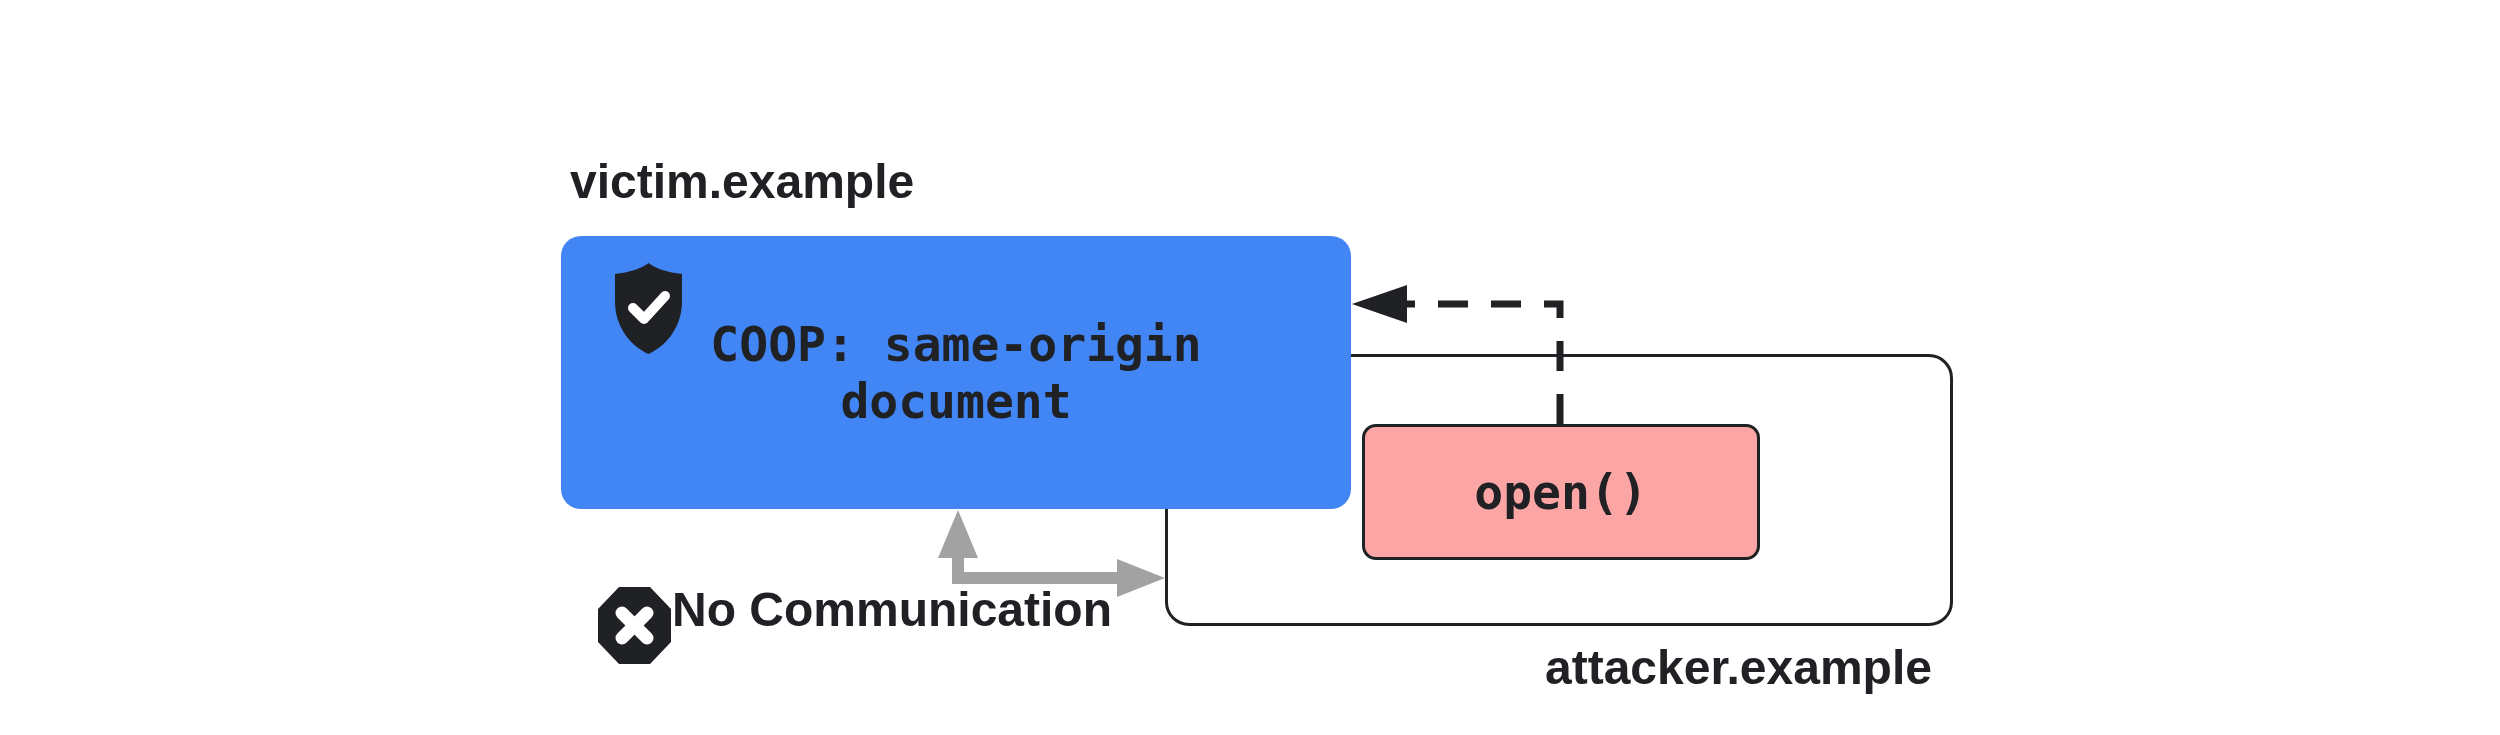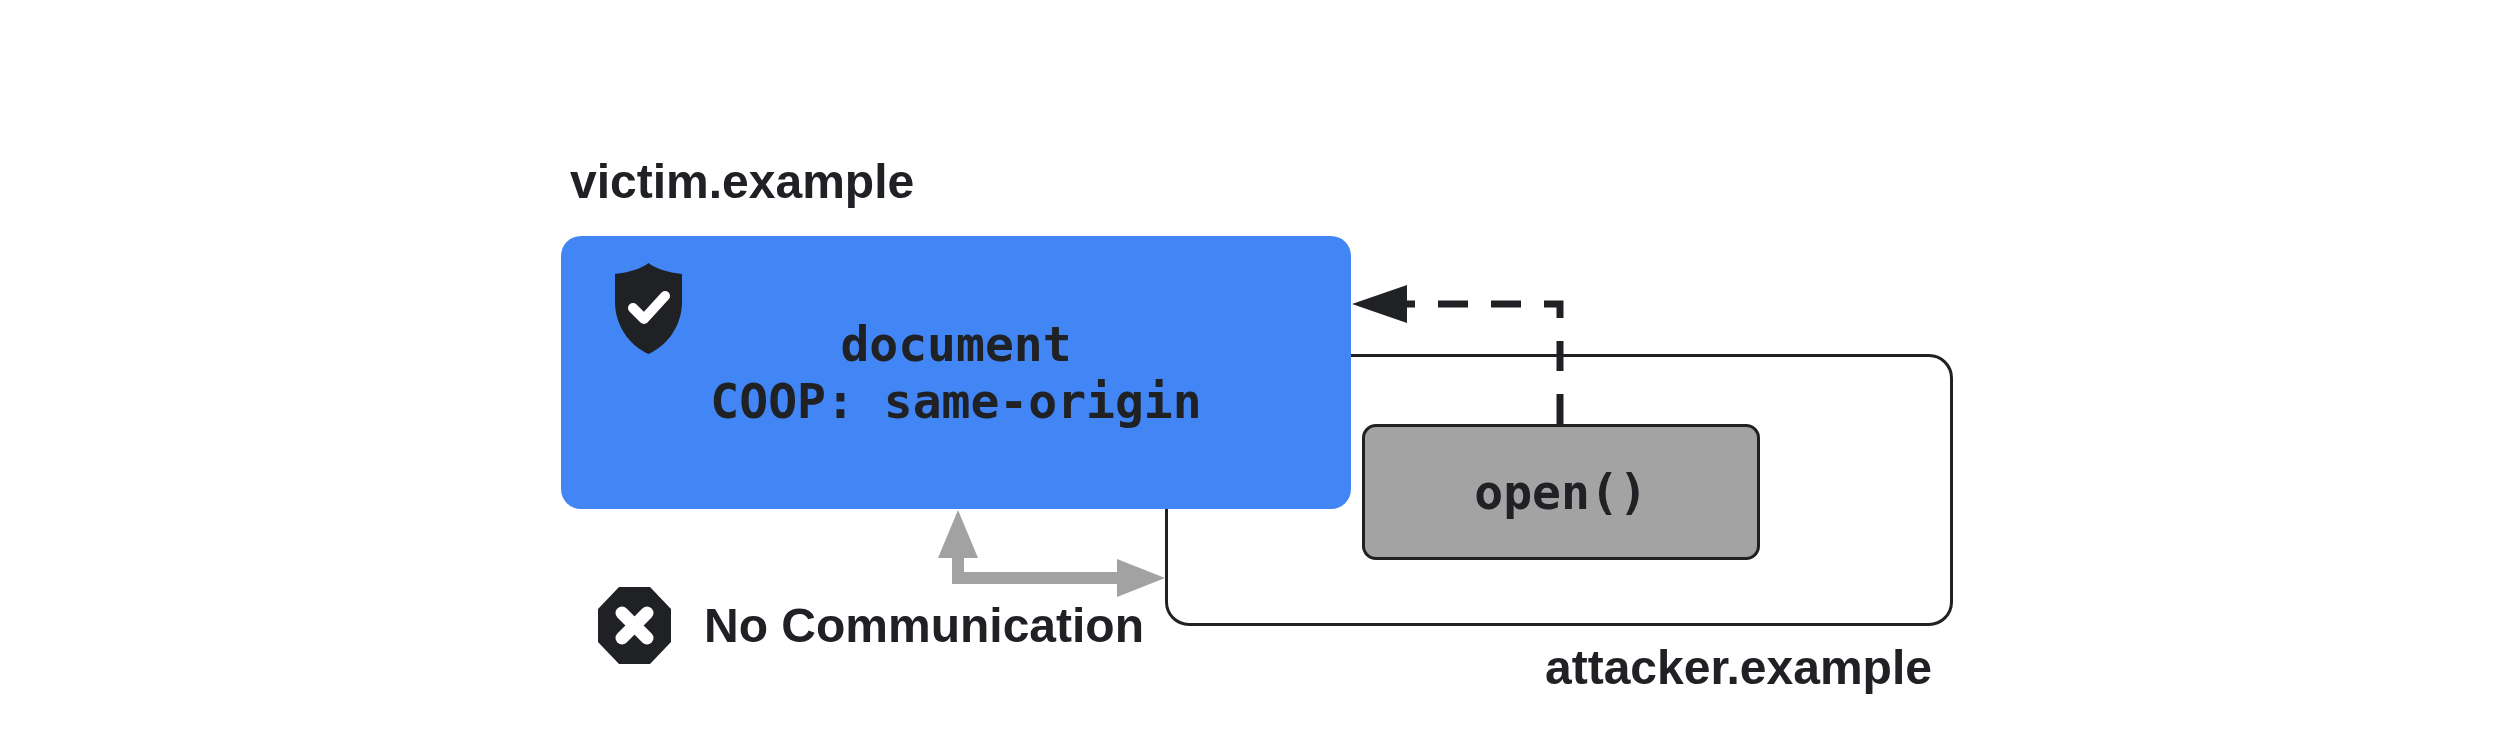--- a/index.html
+++ b/index.html
@@ -62,39 +62,37 @@
     border: 3px solid var(--ink, #202124);
     border-radius: 24px;
     box-sizing: border-box;
     z-index: 1;
   }
 
   
   .open-box {
     left: 1362px; top: 424px;
     width: 398px; height: 136px;
-    background: #a3a3a3;
+    background: #fca5a5;
     border: 3px solid var(--ink, #202124);
     border-radius: 14px;
     box-sizing: border-box;
     z-index: 2;
     display: flex;
     align-items: center;
     justify-content: center;
   }
 
   .victim-label   { left: 570px;  top: 158px; z-index: 5; }
   .attacker-label { left: 1545px; top: 644px; width: 403px; text-align: left; z-index: 5; }
 
   .no-comm-row {
     left: 597px; top: 586px;
     z-index: 5;
     display: flex;
-    align-items: center;
-    gap: 32px;
   }
   .octagon-wrap { width: 75px; height: 79px; flex: 0 0 auto; }
 
   .arrow-layer {
     left: 0; top: 0;
     width: 2500px; height: 735px;
     z-index: 6;
     pointer-events: none;
   }
 </style>
@@ -111,22 +109,22 @@
     <span class="code-text">open()</span>
   </div>
 
   <div class="abs victim-box">
     <span class="abs shield-wrap">
       <svg width="77" height="93" viewBox="0 0 77 93" aria-hidden="true">
         <path d="M38.5 1 C32 6.5 19 10.5 5 12 L5 40 C5 62.5 18.5 83 38.5 92 C58.5 83 72 62.5 72 40 L72 12 C58 10.5 45 6.5 38.5 1 Z" fill="#202124" class="icon-fill"></path>
         <polyline points="23,46 34,57 55,34" fill="none" stroke="#ffffff" stroke-width="10" stroke-linecap="round" stroke-linejoin="round"></polyline>
       </svg>
     </span>
+    <span class="code-text">COOP: same-origin</span>
     <span class="code-text">document</span>
-    <span class="code-text">COOP: same-origin</span>
   </div>
 
   <svg class="abs arrow-layer" width="2500" height="735" viewBox="0 0 2500 735">
 
     <g>
       <path d="M 1560 424 L 1560 304 L 1405 304" fill="none" stroke="#202124" stroke-width="7" stroke-dasharray="30 23" class="ink-stroke"></path>
       <polygon points="1352,304 1407,285 1407,323" fill="#202124" class="ink-fill"></polygon>
     </g>
 
     <g>

